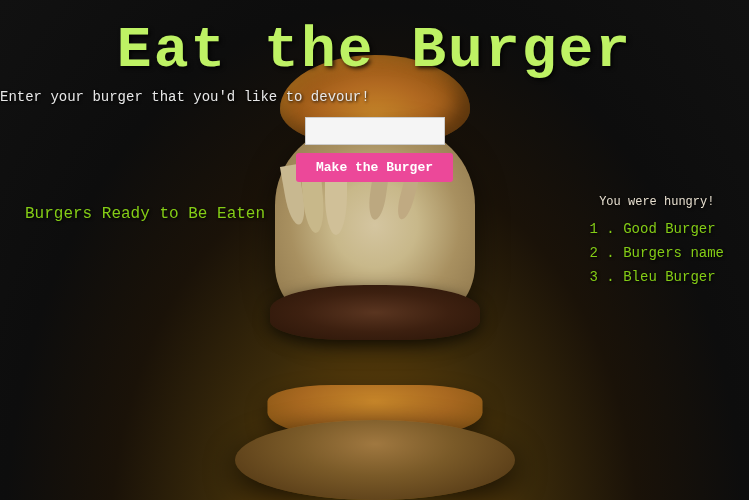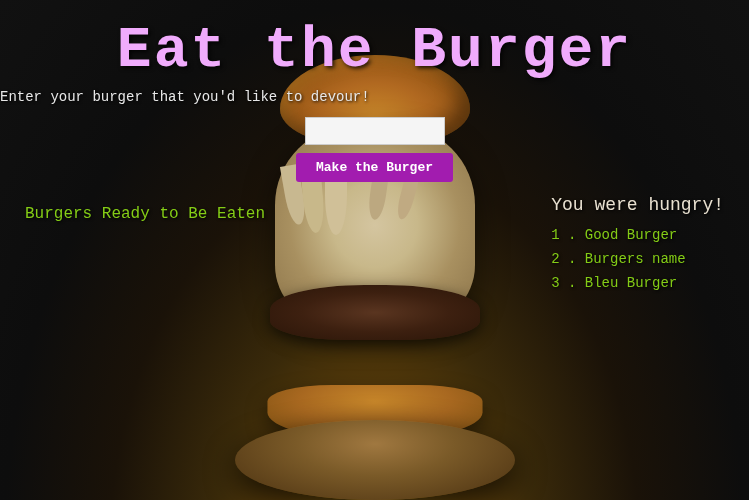--- a/index.html
+++ b/index.html
@@ -111,21 +111,21 @@
 
     #content {
       position: absolute;
       inset: 0;
       z-index: 2;
     }
 
     #title {
       text-align: center;
       padding-top: 18px;
-      color: #f0abfc;
+      color: #bef264;
       font-size: 58px;
       font-weight: bold;
       font-family: 'Courier New', Courier, monospace;
       text-shadow: 2px 2px 4px rgba(0,0,0,0.8);
       letter-spacing: 2px;
     }
 
     #subtitle {
       text-align: left;
       color: #e8e8e8;
@@ -148,21 +148,21 @@
       height: 28px;
       background: #f5f5f5;
       border: 1px solid #ccc;
       padding: 4px 8px;
       font-size: 13px;
       font-family: 'Courier New', Courier, monospace;
       outline: none;
     }
 
     #make-btn {
-      background: #a21caf;
+      background: #ec4899;
       color: white;
       border: none;
       padding: 7px 20px;
       font-size: 13px;
       font-family: 'Courier New', Courier, monospace;
       cursor: pointer;
       border-radius: 3px;
       font-weight: bold;
     }
 
@@ -179,23 +179,23 @@
     #right-panel {
       position: absolute;
       right: 25px;
       top: 195px;
       color: #e8e0d0;
       font-family: 'Courier New', Courier, monospace;
       text-shadow: 1px 1px 3px rgba(0,0,0,0.9);
     }
 
     #right-panel .panel-title {
-      font-size: 18px;
+      font-size: 12px;
       margin-bottom: 12px;
-      text-align: left;
+      text-align: center;
     }
 
     #right-panel .burger-item {
       font-size: 14px;
       margin-bottom: 8px;
       color: #84cc16;
     }
   </style>
 </head>
 <body>

